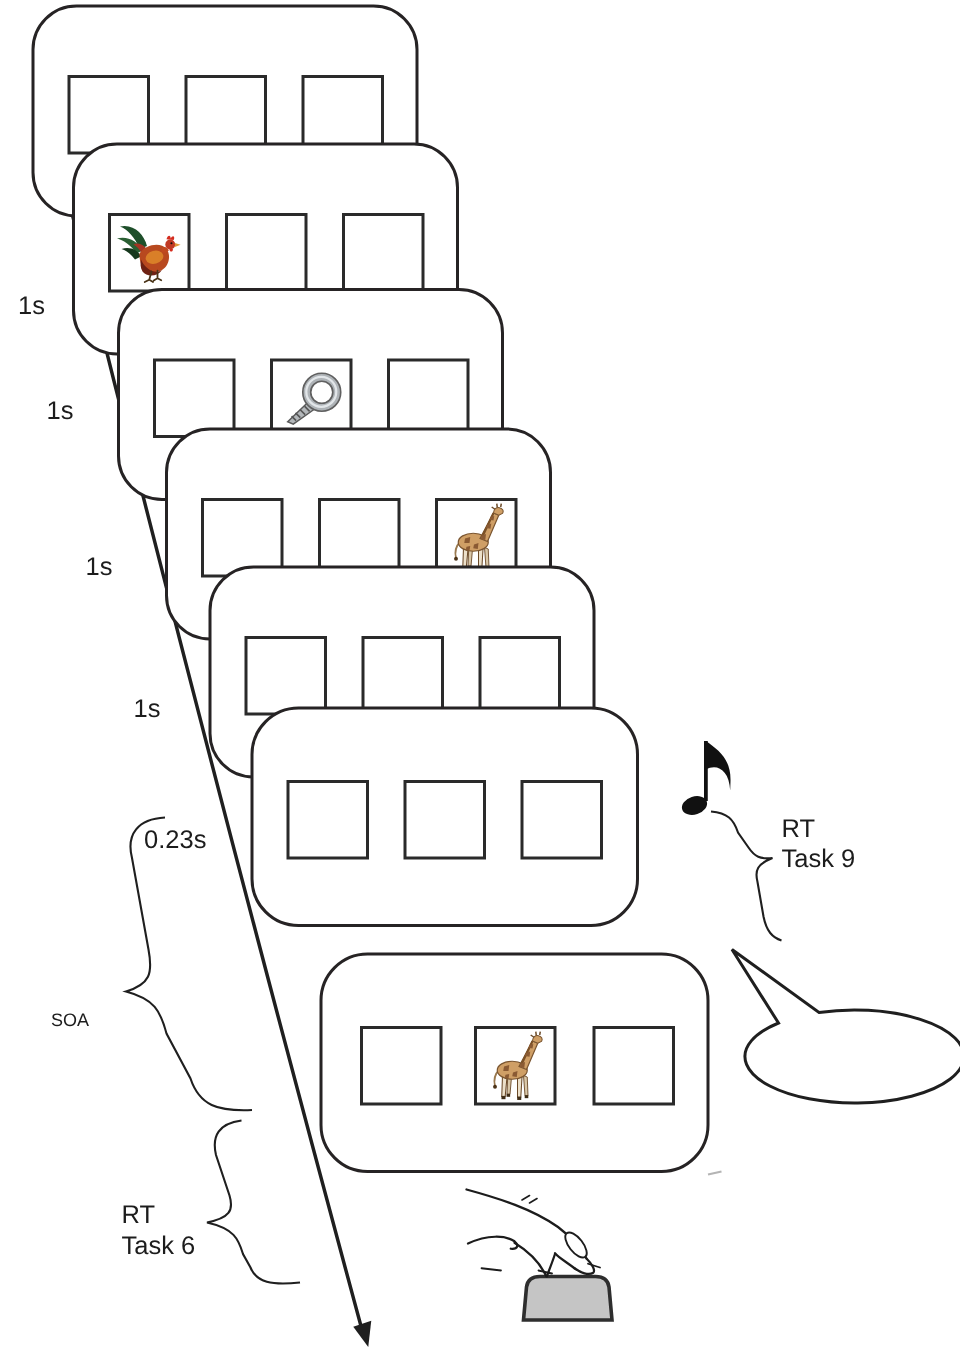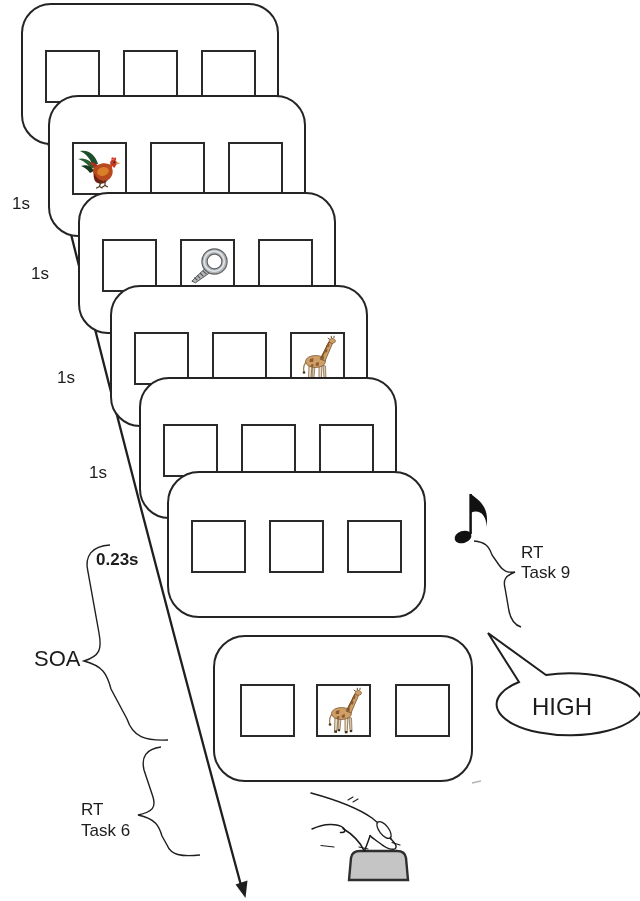--- a/index.html
+++ b/index.html
@@ -18,22 +18,22 @@
   .sq{position:absolute;top:45px;width:55px;height:53px;border:2px solid #2a2a2a;
       background:#fff;box-sizing:border-box;display:flex;align-items:center;justify-content:center;}
   .s1{left:22px}.s2{left:100px}.s3{left:178px}
   .f6 .sq,.f7 .sq{top:47px}
   .f7 .s1{left:25px}.f7 .s2{left:101px}.f7 .s3{left:180px}
   .lbl{position:absolute;z-index:9;color:#1c1c1c;font-size:17px;line-height:1.2;white-space:pre;}
   .lbl-1s-1{left:12px;top:194px;}
   .lbl-1s-2{left:31px;top:264px;}
   .lbl-1s-3{left:57px;top:368px;}
   .lbl-1s-4{left:89px;top:463px;}
-  .lbl-023{left:96px;top:550px;font-weight:bold;}
-  .lbl-soa{left:34px;top:646px;font-size:22px;}
+  .lbl-023{left:96px;top:550px;}
+  .lbl-soa{left:34px;top:673px;font-size:12px;}
   .lbl-rt2{left:81px;top:799px;line-height:21px;}
   .lbl-rt1{left:521px;top:543px;line-height:20px;}
   .lbl-high{left:489px;top:693px;width:146px;text-align:center;font-size:24px;z-index:9;}
 </style>
 </head>
 <body>
 
 <div class="stage">
 
   <svg class="layer" width="640" height="901" viewBox="0 0 640 901">
@@ -199,15 +199,14 @@
   </div>
 
   <div class="lbl lbl-1s-1">1s</div>
   <div class="lbl lbl-1s-2">1s</div>
   <div class="lbl lbl-1s-3">1s</div>
   <div class="lbl lbl-1s-4">1s</div>
   <div class="lbl lbl-023">0.23s</div>
   <div class="lbl lbl-soa">SOA</div>
   <div class="lbl lbl-rt2"><span>RT</span><br><span>Task 6</span></div>
   <div class="lbl lbl-rt1"><span>RT</span><br><span>Task 9</span></div>
-  <div class="lbl lbl-high">HIGH</div>
 
 </div>
 
 </body></html>

